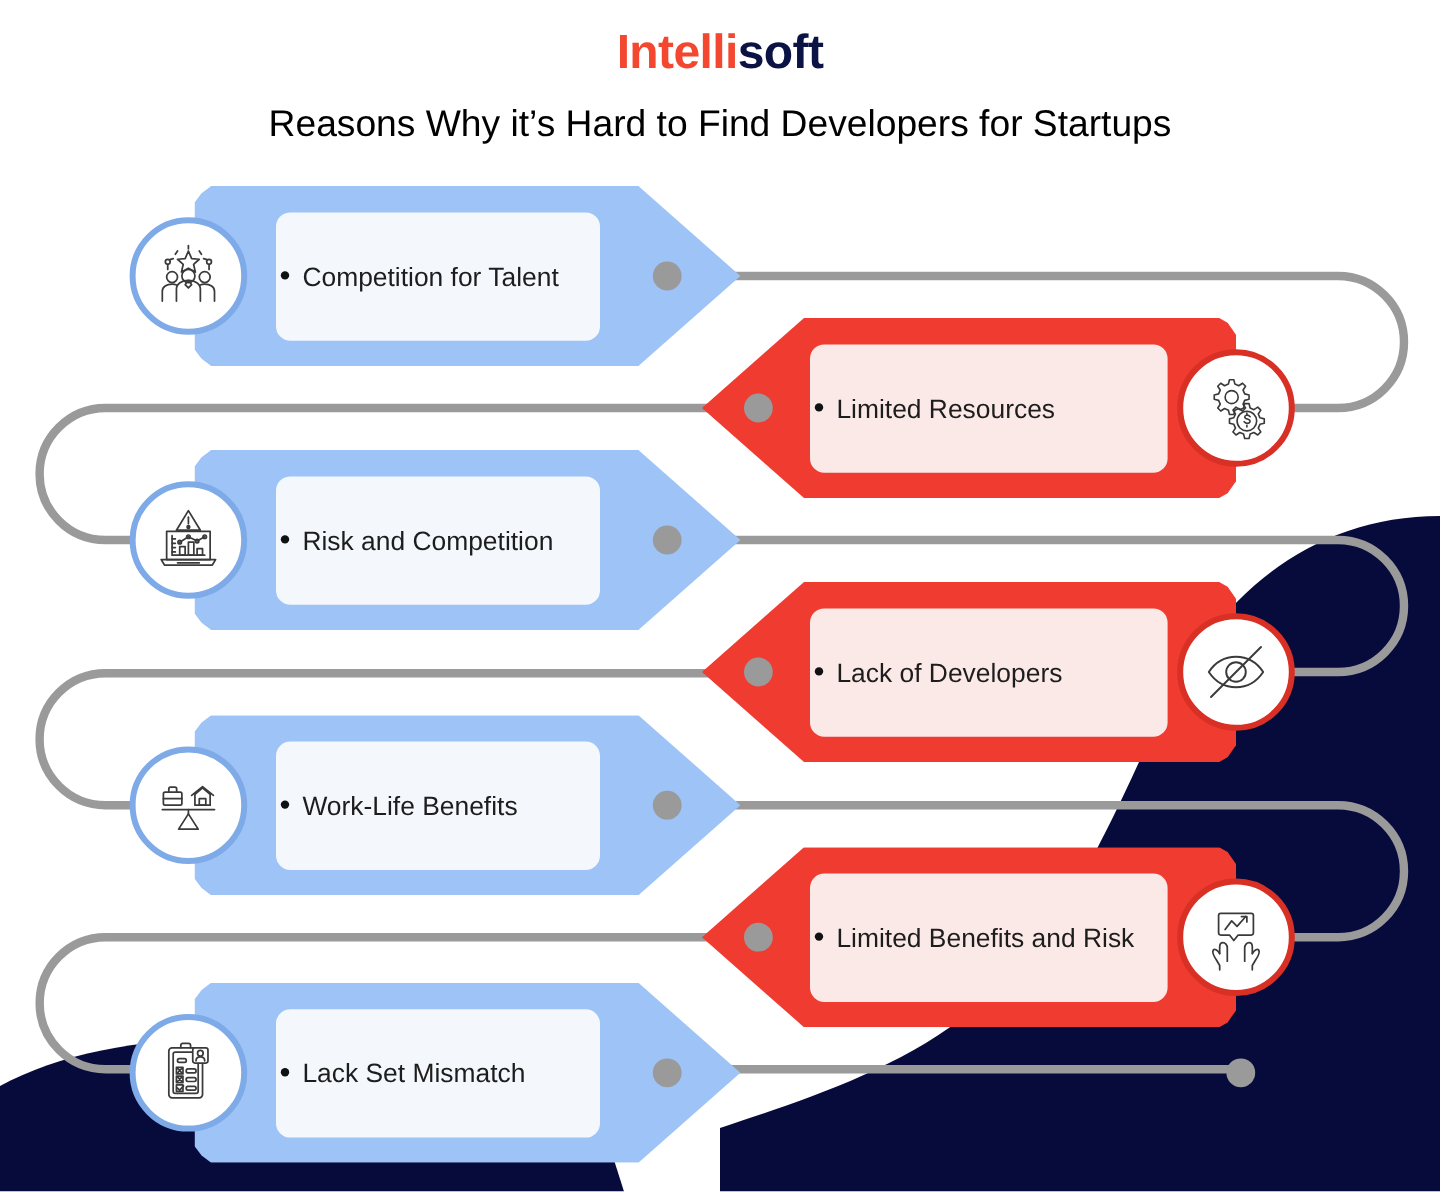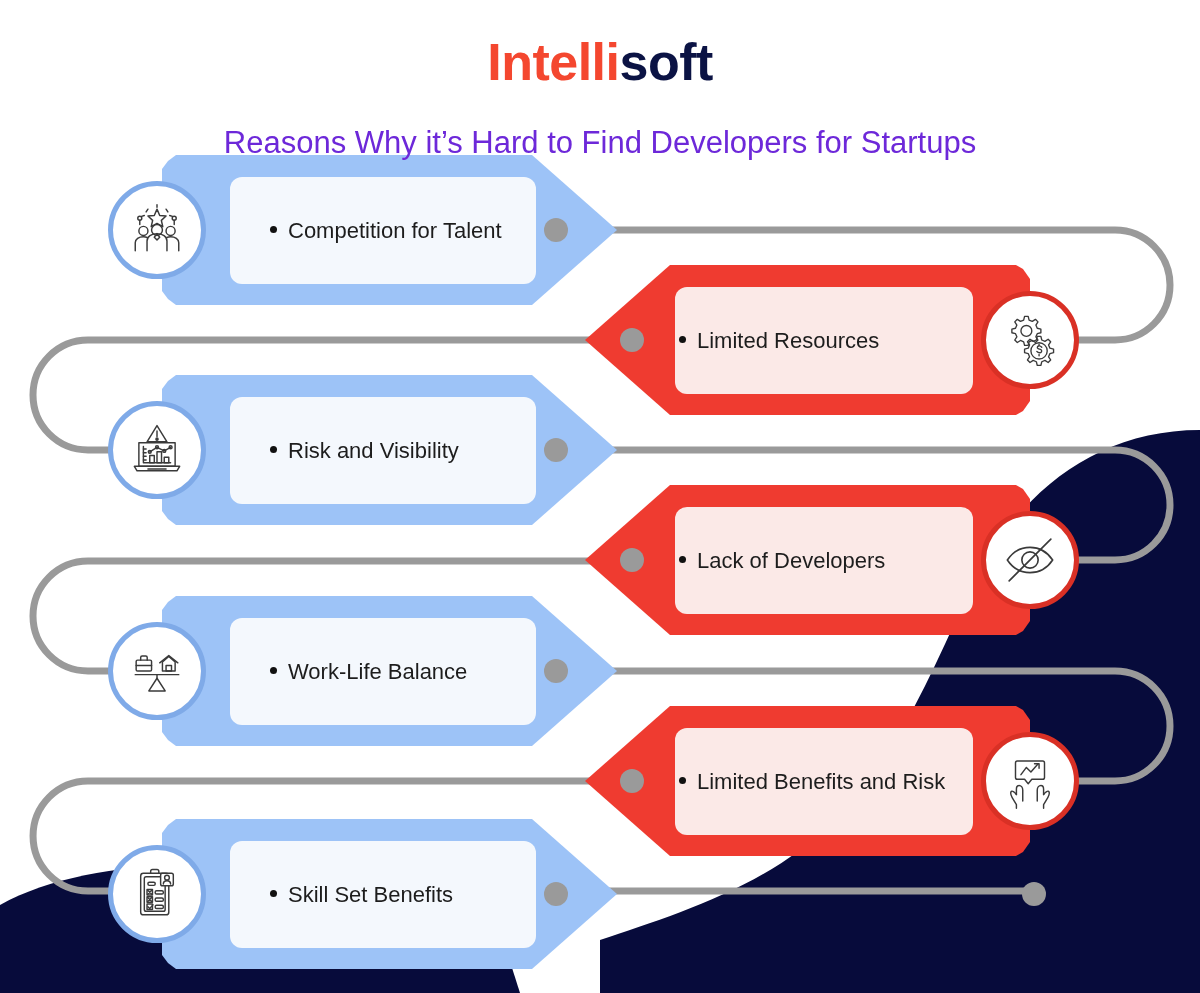--- a/index.html
+++ b/index.html
@@ -10,43 +10,43 @@
     overflow:hidden;
     position:relative;
   }
   #stage{position:absolute;left:0;top:0;width:1200px;height:993px;}
 
   
   .bg-layer{position:absolute;left:0;top:0;width:1200px;height:993px;z-index:0;}
 
   
   .header{position:absolute;left:0;top:0;width:1200px;z-index:6;text-align:center;}
-  .logo{margin-top:36px;font-size:52px;font-weight:bold;letter-spacing:-0.5px;line-height:1;}
+  .logo{margin-top:24px;font-size:40px;font-weight:bold;letter-spacing:-0.5px;line-height:1;}
   .logo .l1{color:#F4472F;}
   .logo .l2{color:#0B1344;}
-  .title{margin-top:36px;font-size:31px;color:#6d28d9;font-weight:400;line-height:1.2;}
+  .title{margin-top:20px;font-size:31px;color:#000000;font-weight:400;line-height:1.2;}
 
   
   .conn-layer{position:absolute;left:0;top:0;width:1200px;height:993px;z-index:2;}
 
   
   .row{position:absolute;z-index:3;}
 
   
   .tag-blue{
     position:absolute;
     width:455px;height:150px;
     background:#9DC3F7;
     -webkit-clip-path:polygon(0 14px,0 136px,6px 144px,14px 150px,370px 150px,455px 75px,370px 0,14px 0,6px 6px);
     clip-path:polygon(0 14px,0 136px,6px 144px,14px 150px,370px 150px,455px 75px,370px 0,14px 0,6px 6px);
   }
   .tag-blue .inner{
     position:absolute;left:68px;top:22px;width:270px;height:107px;
     background:#F4F8FD;border-radius:12px;
-    display:flex;align-items:center;padding-left:36px;
+    display:flex;align-items:center;
   }
 
   
   .tag-red{
     position:absolute;
     width:455px;height:150px;
     background:#EF3B30;
     -webkit-clip-path:polygon(95px 0,441px 0,448px 4px,455px 14px,455px 136px,448px 146px,441px 150px,95px 150px,10px 75px);
     clip-path:polygon(95px 0,441px 0,448px 4px,455px 14px,455px 136px,448px 146px,441px 150px,95px 150px,10px 75px);
   }
@@ -149,21 +149,21 @@
       <circle cx="42" cy="44" r="9"></circle>
       <path d="M45,40 c-1-1.2-2.3-1.6-3.4-1.4 -1.6,.3-2.2,2.2-.6,3 1.2,.6 2.9,.6 3.6,1.6 .8,1.2-.1,2.9-1.9,2.9 -1.2,0-2.4-.5-3.2-1.5"></path>
       <path d="M42,36.6 V38 M42,48 V49.4"></path>
     </svg>
   </div>
   <div class="dot" style="left:620px;top:328px;"></div>
 
   <div class="row" style="left:162px;top:375px;">
     <div class="tag-blue">
       <div class="inner">
-        <span class="label two-line">Risk and Visibility</span>
+        <span class="label two-line">Risk and Competition</span>
       </div>
     </div>
   </div>
   <div class="medal blue" style="left:108px;top:401px;">
     <svg viewBox="0 0 64 64" fill="none" stroke="#3a3a3a" stroke-width="1.6" stroke-linecap="round" stroke-linejoin="round">
       <path d="M12,24 h40 v26 h-40 z"></path>
       <path d="M7,50 h50 l-3,5 h-44 z"></path>
       <path d="M22,53 h20"></path>
       <path d="M32,5 l11,18 h-22 z" fill="#fff"></path>
       <path d="M32,11 v6"></path>
@@ -194,21 +194,21 @@
       <path d="M7,32 c6,-9 15,-14 25,-14 10,0 19,5 25,14 -6,9 -15,14 -25,14 -10,0 -19,-5 -25,-14 z"></path>
       <circle cx="32" cy="32" r="9"></circle>
       <path d="M9,55 L55,9"></path>
     </svg>
   </div>
   <div class="dot" style="left:620px;top:548px;"></div>
 
   <div class="row" style="left:162px;top:596px;">
     <div class="tag-blue">
       <div class="inner">
-        <span class="label">Work-Life Balance</span>
+        <span class="label">Work-Life Benefits</span>
       </div>
     </div>
   </div>
   <div class="medal blue" style="left:108px;top:622px;">
     <svg viewBox="0 0 64 64" fill="none" stroke="#3a3a3a" stroke-width="1.6" stroke-linecap="round" stroke-linejoin="round">
       <rect x="9" y="20" width="17" height="12" rx="1.5"></rect>
       <path d="M14,20 v-3 a1.6,1.6 0 0 1 1.6,-1.6 h4 a1.6,1.6 0 0 1 1.6,1.6 v3"></path>
       <path d="M9,26 h17"></path>
       <path d="M38,32 v-10 l7,-6 7,6 v10 z"></path>
       <path d="M35,23 l10,-8 10,8"></path>
@@ -236,21 +236,21 @@
       <path d="M17,47 c-2,-3 -5,-5 -6,-3 -1,2 1,6 3,9 l3,5 v4"></path>
       <path d="M40,54 V42 c0,-3 2,-5 4,-5 2,0 3,2 3,4 v6"></path>
       <path d="M47,47 c2,-3 5,-5 6,-3 1,2 -1,6 -3,9 l-3,5 v4"></path>
     </svg>
   </div>
   <div class="dot" style="left:620px;top:769px;"></div>
 
   <div class="row" style="left:162px;top:819px;">
     <div class="tag-blue">
       <div class="inner">
-        <span class="label">Skill Set Benefits</span>
+        <span class="label">Lack Set Mismatch</span>
       </div>
     </div>
   </div>
   <div class="medal blue" style="left:108px;top:845px;">
     <svg viewBox="0 0 64 64" fill="none" stroke="#3a3a3a" stroke-width="1.6" stroke-linecap="round" stroke-linejoin="round">
       <rect x="14" y="9" width="31" height="46" rx="3"></rect>
       <rect x="18" y="13" width="23" height="38" rx="2"></rect>
       <path d="M25,9 v-2 a2,2 0 0 1 2,-2 h5 a2,2 0 0 1 2,2 v2"></path>
       <rect x="36" y="9" width="14" height="14" rx="2" fill="#fff"></rect>
       <circle cx="43" cy="14" r="2.6"></circle>

